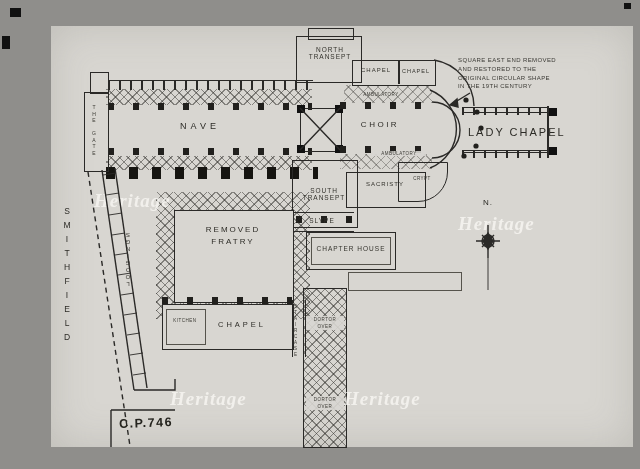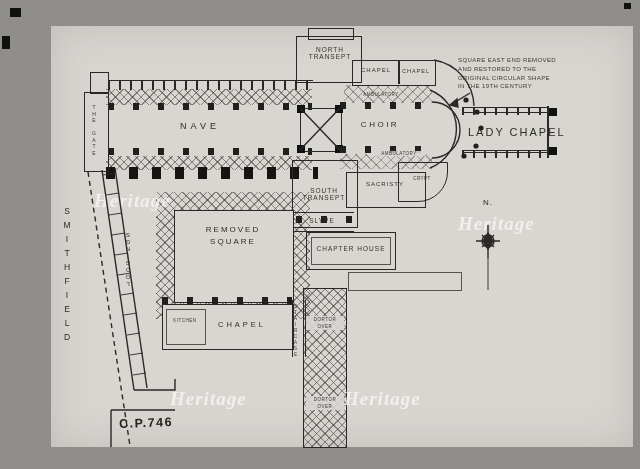--- a/index.html
+++ b/index.html
@@ -168,21 +168,21 @@
 <div class="lbl-sm lblz" style="left:296px;top:187px;width:56px;font-size:6.5px;">
   <div>SOUTH</div>
   <div>TRANSEPT</div>
 </div>
 <div class="lbl-sm lblz" style="left:354px;top:181px;width:62px;font-size:6px;">SACRISTY</div>
 <div class="lbl-xs lblz" style="left:406px;top:176px;width:32px;">CRYPT</div>
 <div class="lbl-sm lblz" style="left:300px;top:217px;width:44px;font-size:6.5px;">SLYPE</div>
 
 <div class="lbl lblz" style="left:192px;top:224px;width:82px;font-size:8px;line-height:12px;">
   <div>REMOVED</div>
-  <div>SQUARE</div>
+  <div>FRATRY</div>
 </div>
 <div class="lbl-sm lblz" style="left:312px;top:245px;width:78px;font-size:6.5px;">CHAPTER HOUSE</div>
 
 <div class="lbl-xs lblz" style="left:167px;top:318px;width:36px;">KITCHEN</div>
 <div class="lbl lblz" style="left:212px;top:320px;width:60px;font-size:7.5px;letter-spacing:3px;">CHAPEL</div>
 <div class="lbl-xs vert lblz" style="left:293px;top:303px;height:55px;letter-spacing:1px;">STAIRCASE</div>
 
 <div class="lbl-xs chip lblz" style="left:306px;top:316px;width:36px;line-height:7px;">
   <div>DORTOR</div>
   <div>OVER</div>

